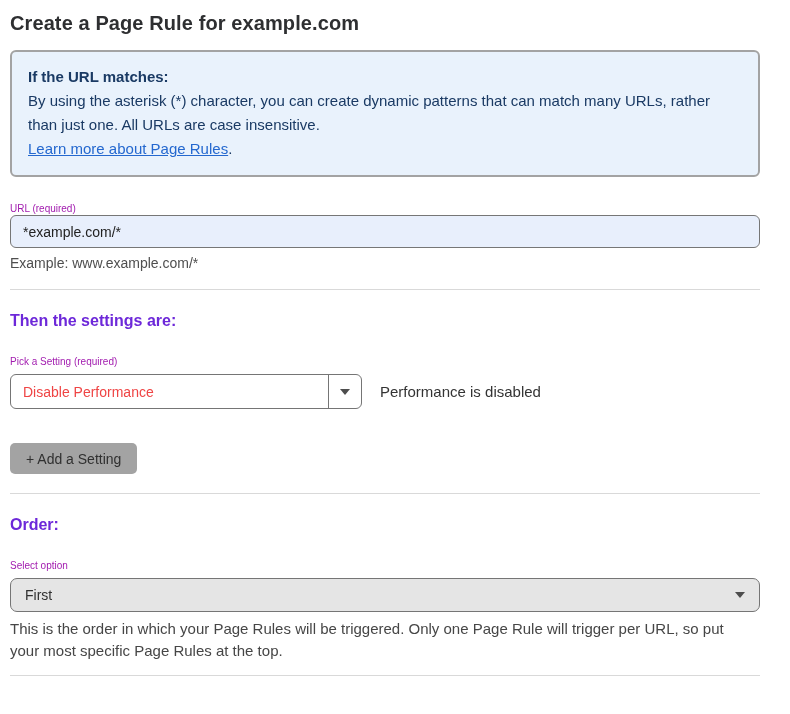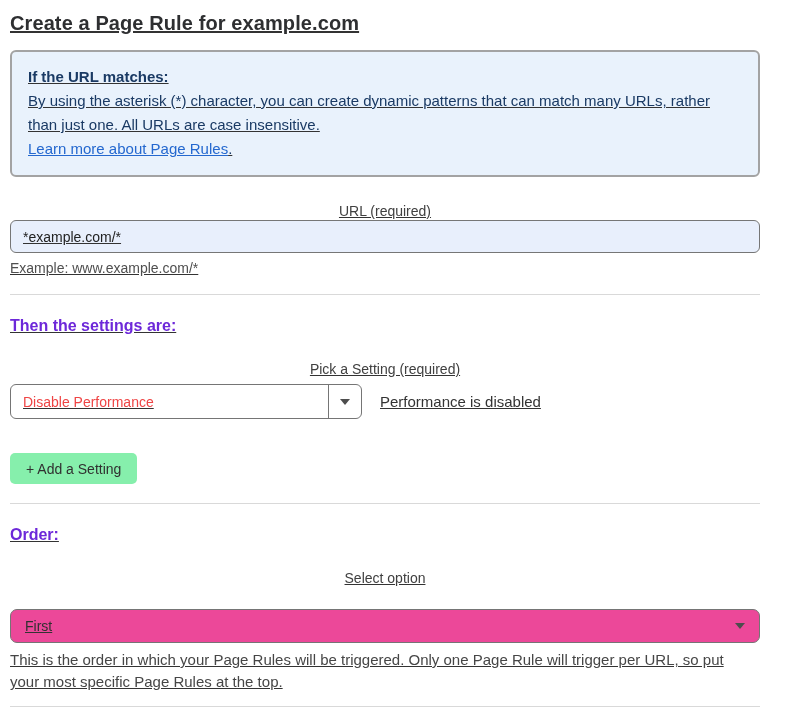--- a/index.html
+++ b/index.html
@@ -6,21 +6,20 @@
   html, body {
     width: 790px;
     background: #ffffff;
     font-family: "Liberation Sans", "DejaVu Sans", sans-serif;
     color: #333333;
   }
   .page {
     width: 790px;
     height: 714px;
     padding: 10px 30px 0 10px;
-    text-decoration: underline;
   }
   .content { width: 750px; }
 
   .page-title {
     font-size: 20px;
     font-weight: 700;
     color: #2e2f31;
     letter-spacing: 0.1px;
     margin-top: 2px;
   }
@@ -40,24 +39,23 @@
     font-size: 15px;
   }
   .info-box .info-body { max-width: 700px; }
   .info-box a.info-link {
     color: #2468cf;
     text-decoration: underline;
     cursor: pointer;
   }
 
   .field-label {
-    font-size: 14px;
-    color: #404040;
+    font-size: 10px;
+    color: #a21caf;
     margin-top: 26px;
-    text-align: center;
   }
   .url-input {
     display: block;
     width: 750px;
     height: 33px;
     margin-top: 1px;
     background: #e8effc;
     border: 1px solid #767676;
     border-radius: 6px;
     padding: 0 12px;
@@ -135,32 +133,32 @@
     display: inline-block;
     border: none;
     border-radius: 5px;
     font-family: "Liberation Sans", "DejaVu Sans", sans-serif;
     font-size: 14px;
     cursor: pointer;
     height: 31px;
     padding: 0 16px;
   }
   .btn-gray {
-    background: #86efac;
+    background: #a3a3a3;
     color: #303030;
   }
   .add-setting-btn { margin-top: 34px; }
 
   .order-select {
     width: 750px;
     height: 34px;
-    margin-top: 23px;
+    margin-top: 7px;
     border: 1px solid #757575;
     border-radius: 7px;
-    background: #ec4899;
+    background: #e5e5e5;
     display: flex;
     align-items: center;
     justify-content: space-between;
     padding: 0 14px;
     cursor: pointer;
   }
   .order-select .select-value {
     font-size: 14px;
     color: #303030;
   }

